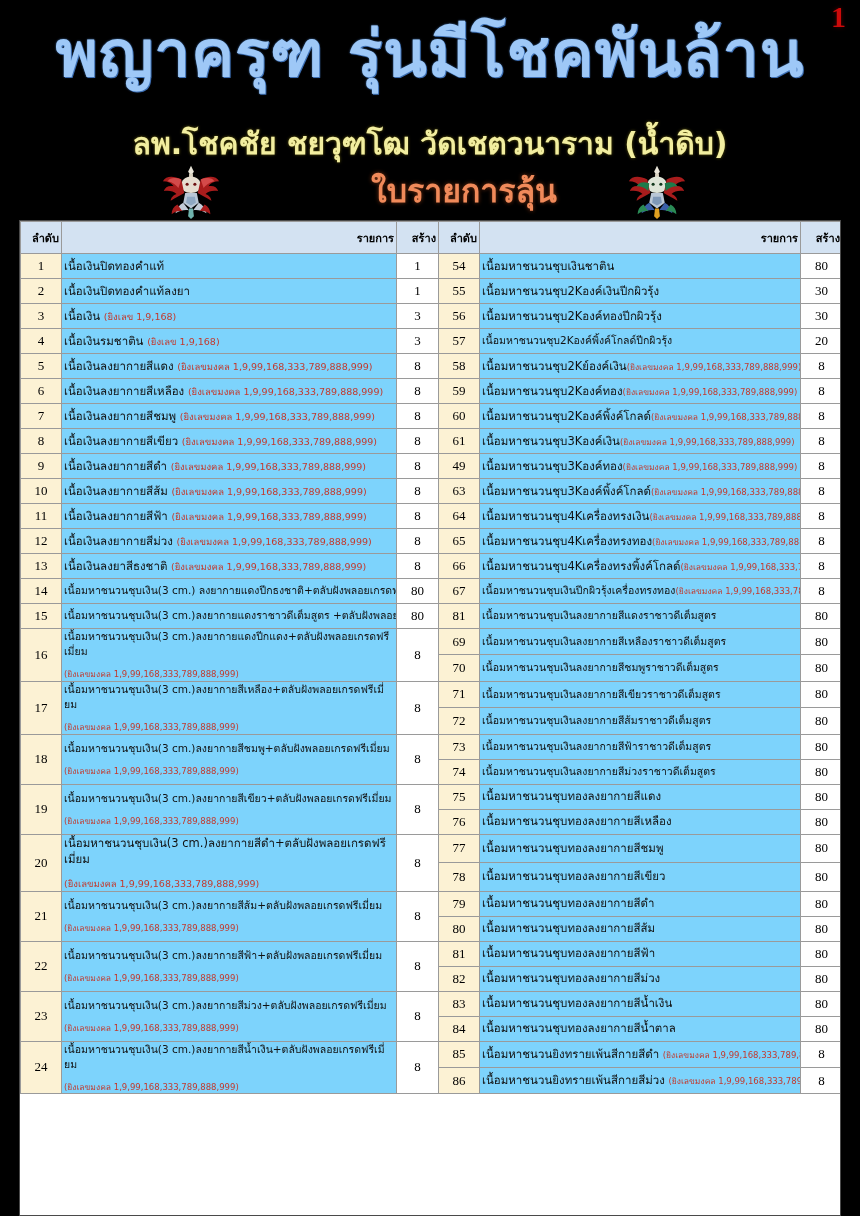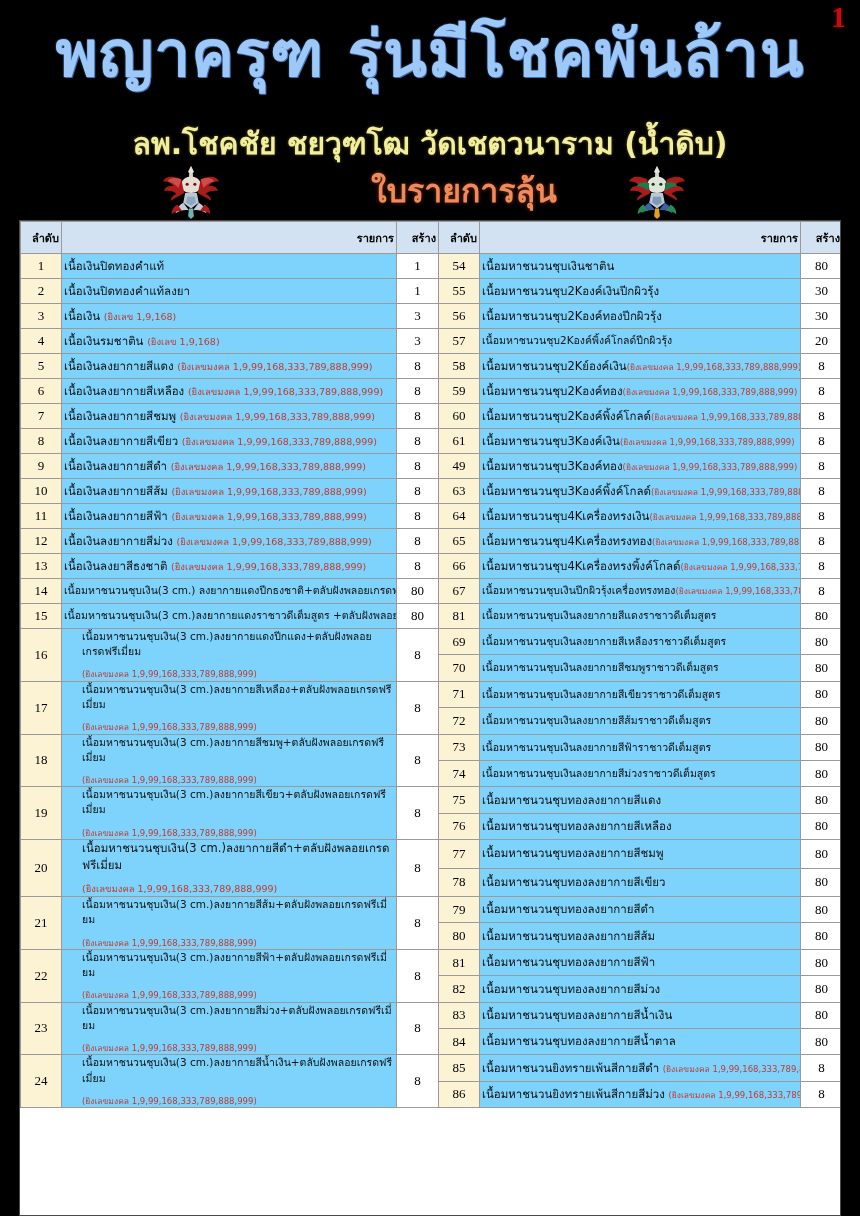--- a/index.html
+++ b/index.html
@@ -103,21 +103,21 @@
   }
   td.desc {
     background: #7dd3fc;
     text-align: left;
     font-family: "DejaVu Sans", sans-serif;
     font-size: 11.5px; color: #111;
     line-height: 1.45;
     white-space: nowrap;
     overflow: hidden;
   }
-  td.desc.wrap { white-space: normal; padding-left: 20px; }
+  td.desc.wrap { white-space: normal; }
   .note { color: #c23a2e; }
   .note.sm { font-size: 9.5px; }
   .note.xs { font-size: 8.5px; }
   .d2 { display: block; margin-top: 9px; }
   .desc.sm { font-size: 10.5px; margin-left: 12px; }
   tr.r-std  td { height: 25px; }
 </style>
 </head>
 <body>
 

